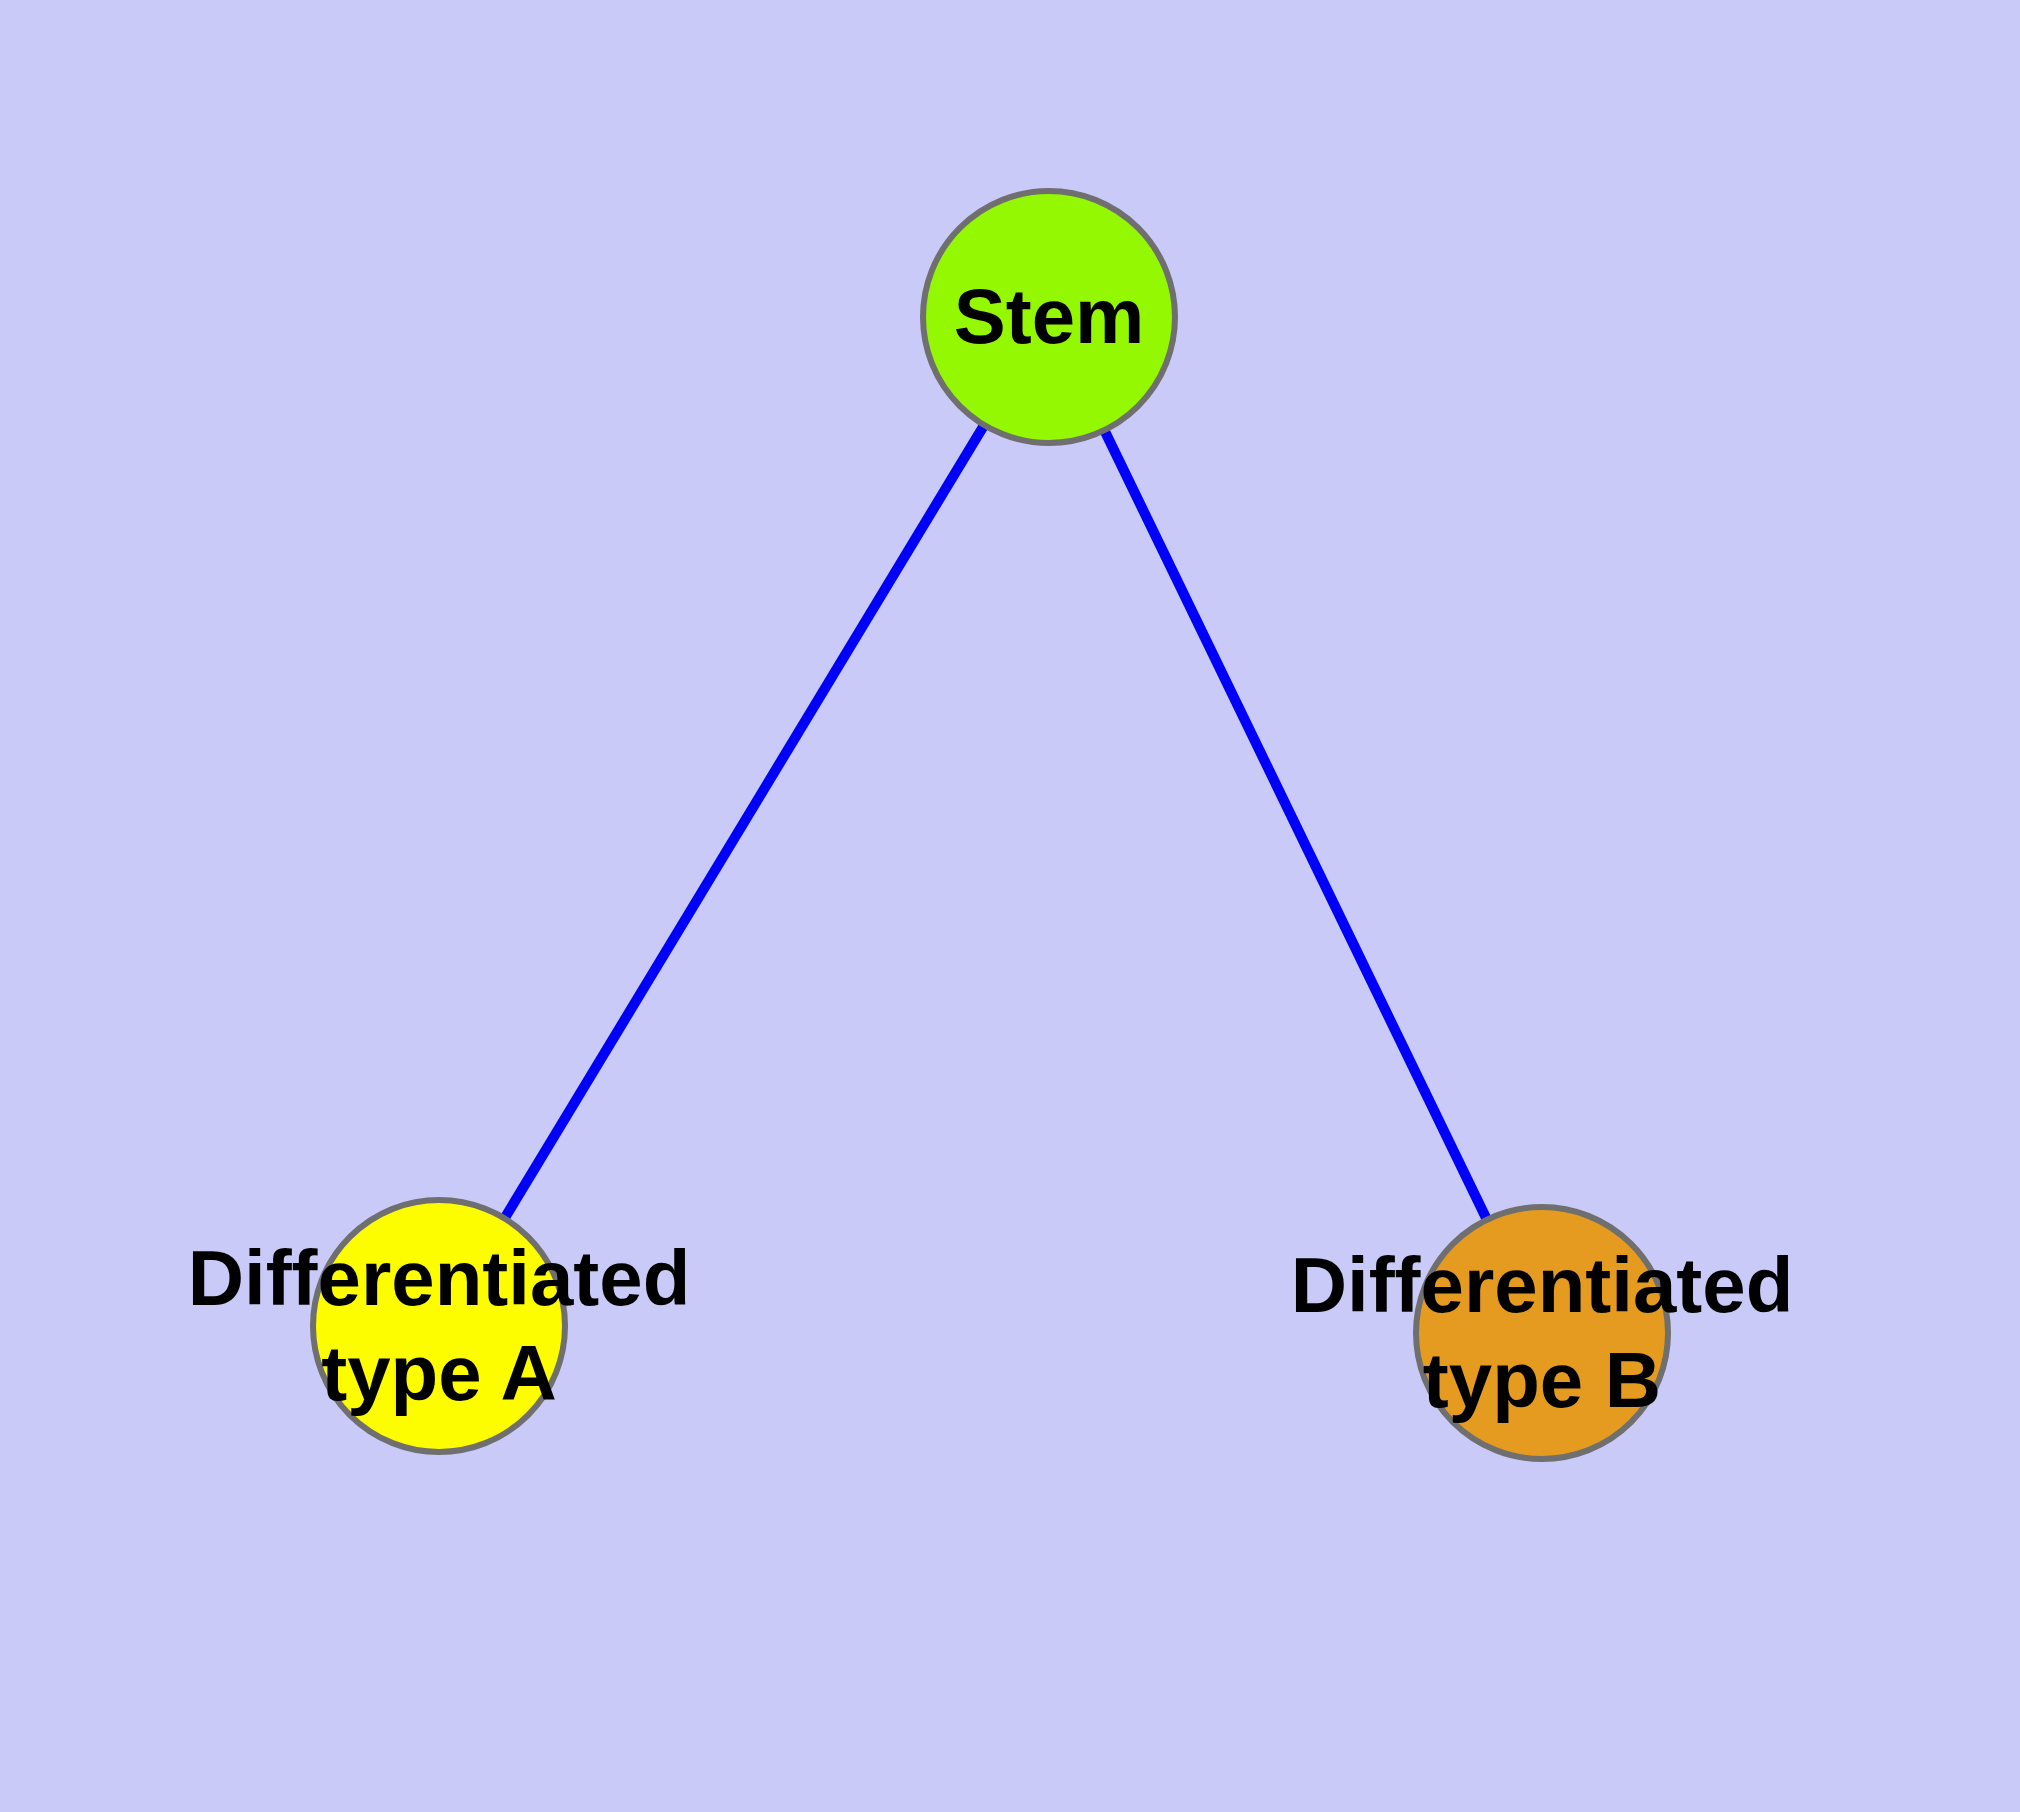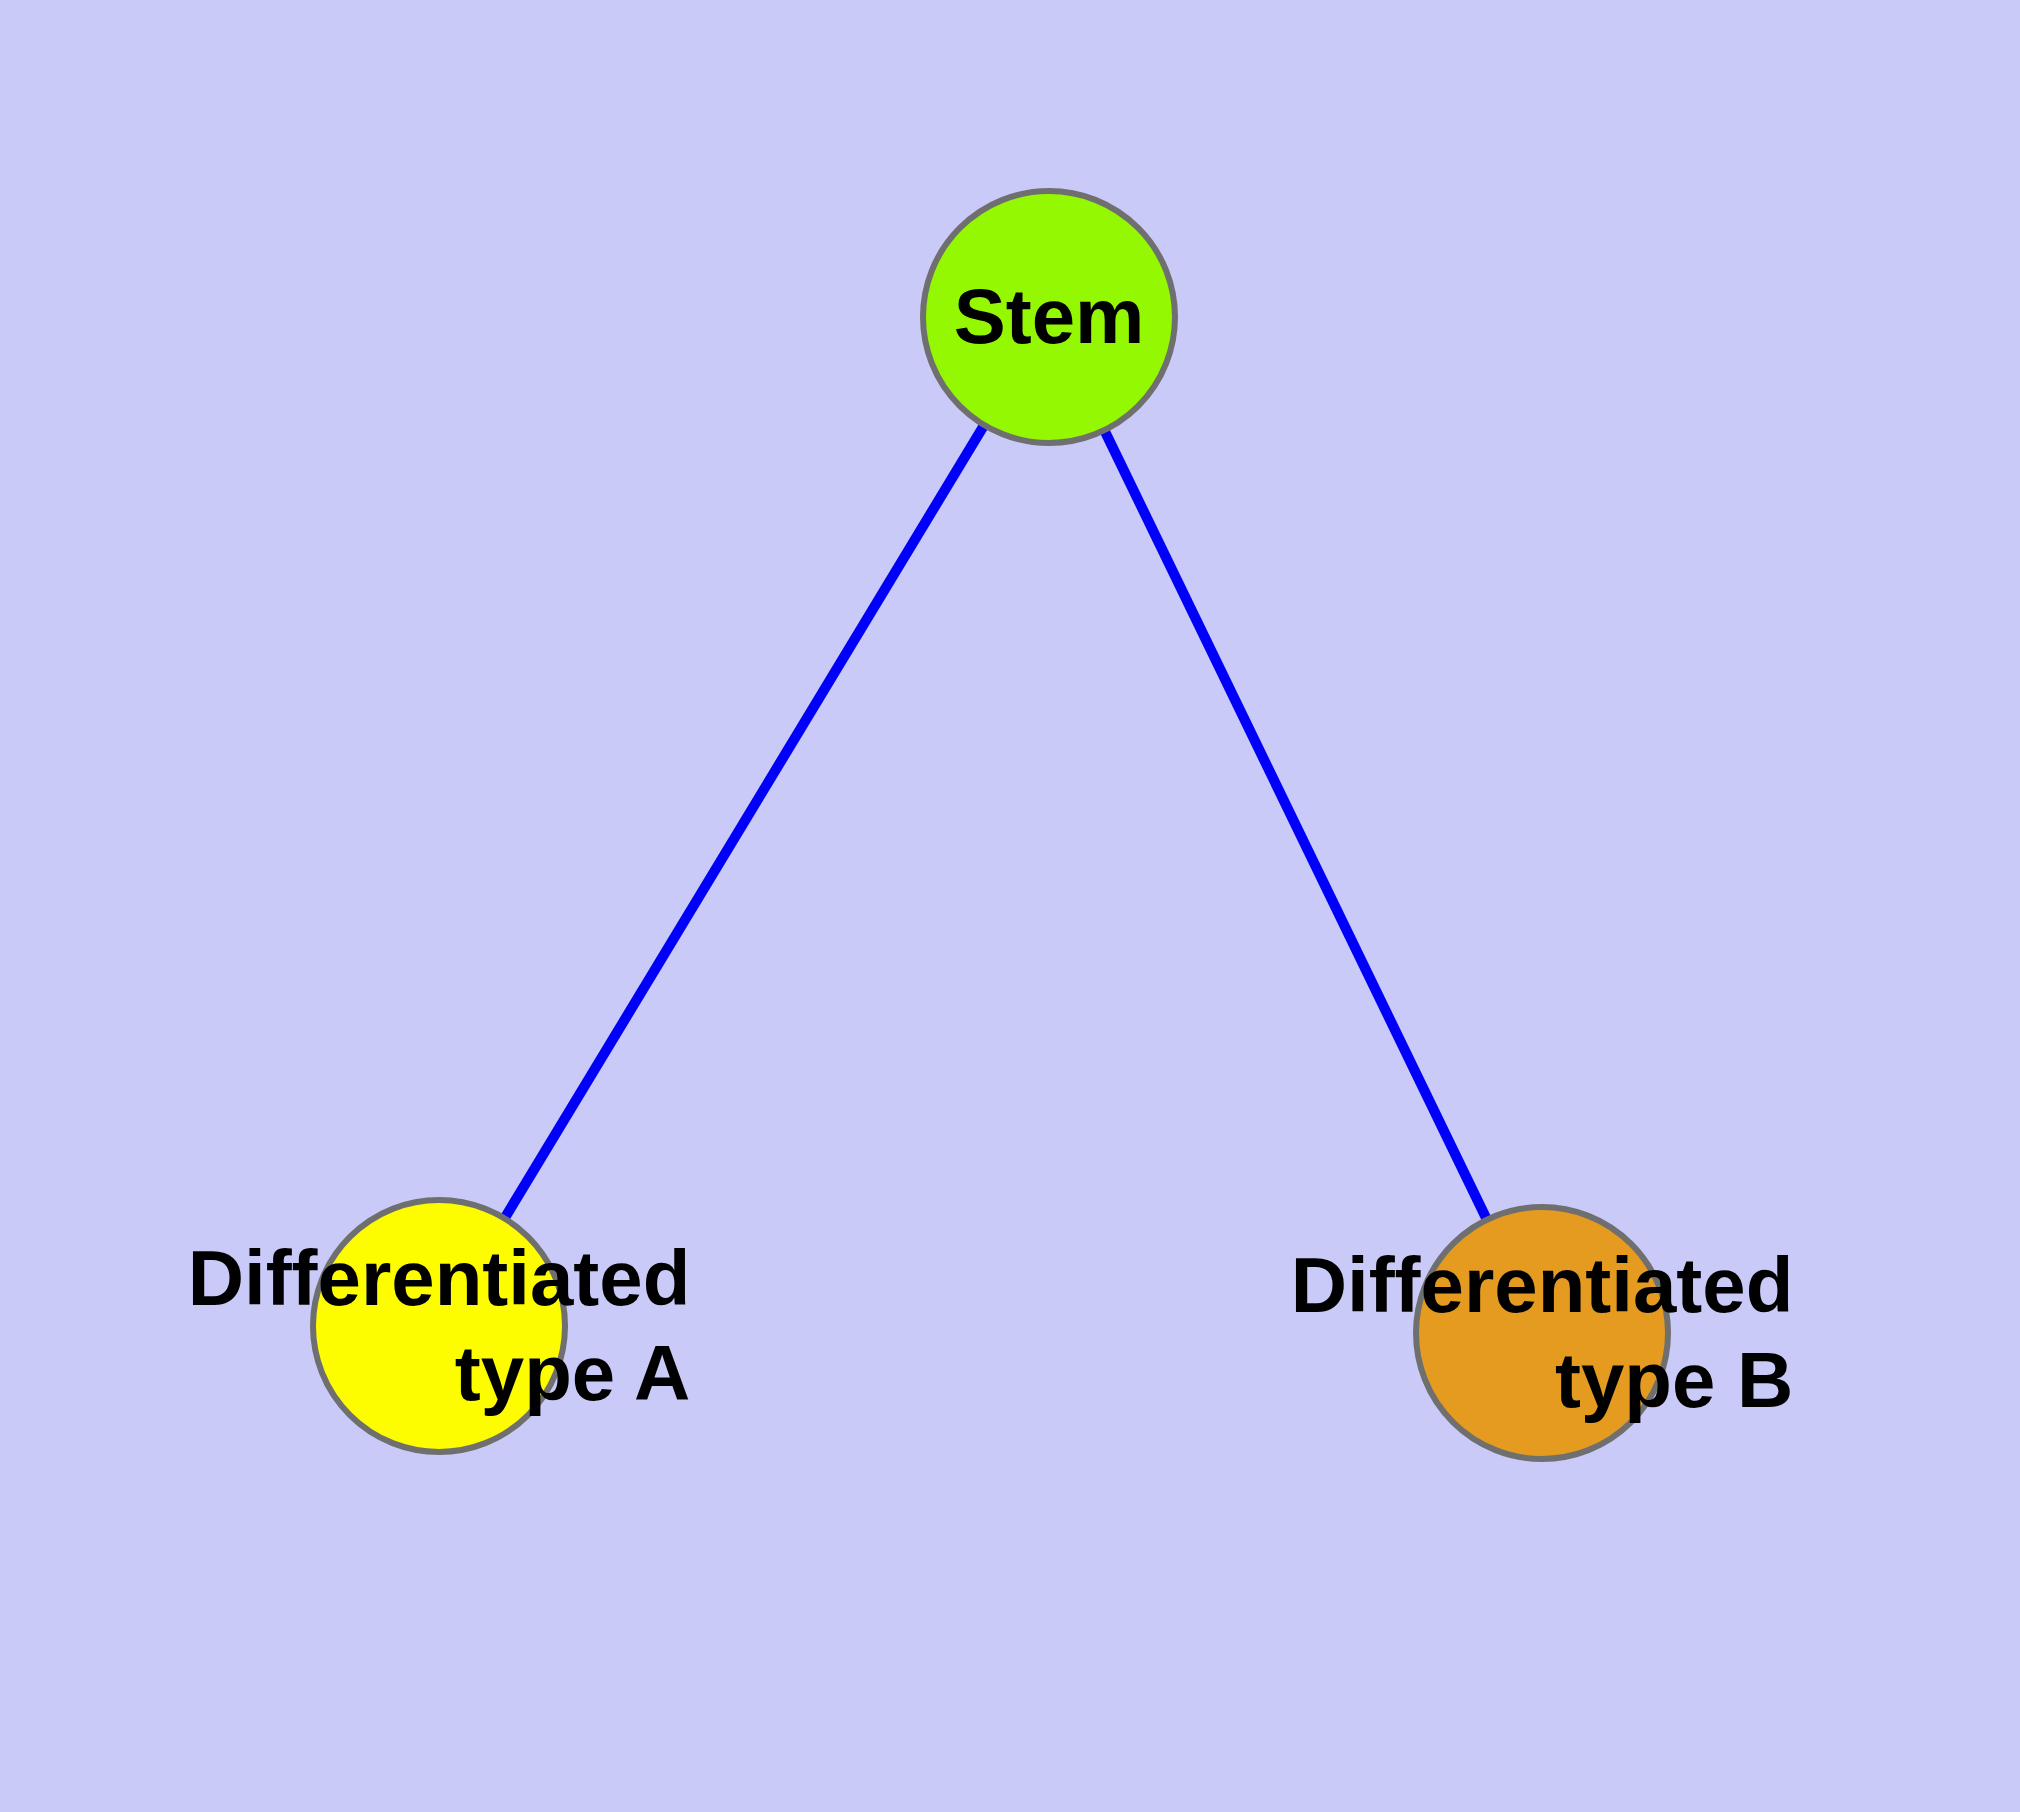--- a/index.html
+++ b/index.html
@@ -25,21 +25,21 @@
     position: absolute;
     border-radius: 50%;
     transform: translate(-50%, -50%);
     box-sizing: border-box;
     border-style: solid;
   }
   .node-label {
     position: absolute;
     transform: translate(-50%, -50%);
     white-space: pre;
-    text-align: right;
+    text-align: center;
     font-weight: bold;
     font-size: 78px;
     line-height: 1.22;
     pointer-events: none;
   }
 </style>
 </head>
 <body>
 
 <div class="canvas" style="background: rgb(202, 202, 248);">

